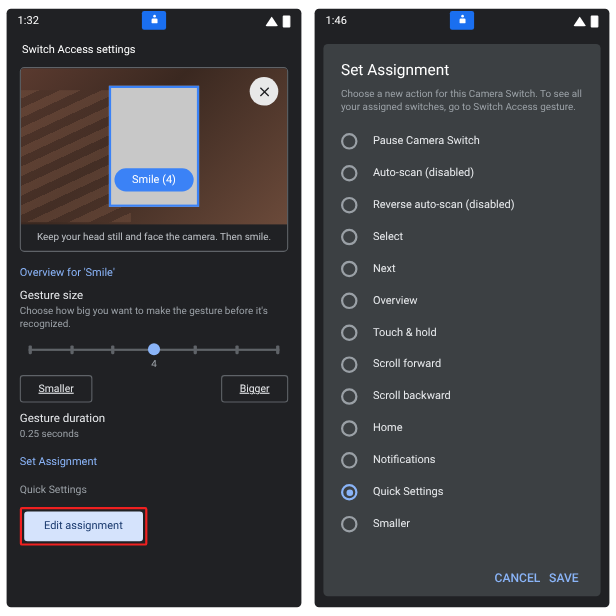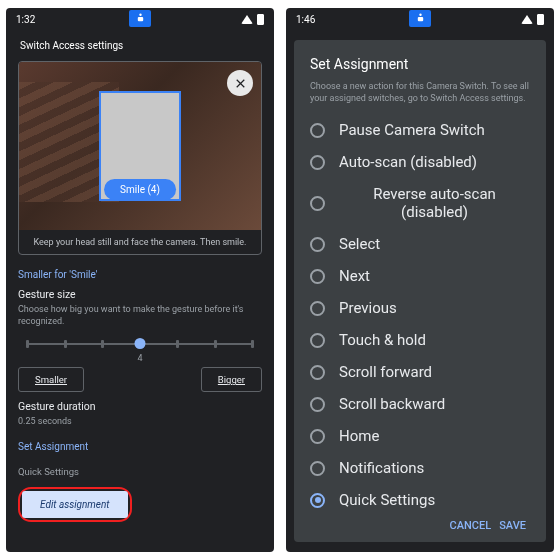--- a/index.html
+++ b/index.html
@@ -10,21 +10,21 @@
   .status-center { position: absolute; left: 50%; transform: translateX(-50%); top: 2px; width: 22px; height: 17px; background: #1a6ff0; border-radius: 2px; display: flex; align-items: center; justify-content: center; }
   .status-center svg { width: 13px; height: 13px; }
   .wifi { width: 0; height: 0; border-left: 6px solid transparent; border-right: 6px solid transparent; border-bottom: 9px solid #fff; border-radius: 2px; }
   .battery { width: 7px; height: 11px; background: #fff; border: 1px solid #fff; border-radius: 1px; position: relative; }
 
   .title-bar { padding: 10px 14px; font-size: 10px; color: #fff; }
   .content { padding: 0 12px 12px; overflow-y: auto; flex: 1; }
   .content::-webkit-scrollbar { display: none; }
 
   .preview-card { position: relative; border: 1px solid #5f6368; border-radius: 4px; overflow: hidden; }
-  .preview-img { height: 168px; background: linear-gradient(135deg, #5a3a2f 0%, #3a2820 40%, #6b4a3a 100%); position: relative; display: flex; align-items: center; justify-content: center; }
+  .preview-img { height: 142px; background: linear-gradient(135deg, #5a3a2f 0%, #3a2820 40%, #6b4a3a 100%); position: relative; display: flex; align-items: center; justify-content: center; }
   .stairs { position: absolute; left: 0; top: 20px; width: 100px; height: 120px; background: repeating-linear-gradient(-25deg, #6b4a3a 0 8px, #4a3228 8px 16px); opacity: 0.6; }
   .face-box { width: 82px; height: 110px; border: 2px solid #3b82f6; background: #c8c8c8; position: relative; z-index: 2; }
   .close-btn { position: absolute; top: 8px; right: 8px; width: 26px; height: 26px; background: #e8e8e8; border-radius: 50%; display: flex; align-items: center; justify-content: center; z-index: 3; cursor: pointer; }
   .close-btn svg { width: 13px; height: 13px; stroke: #202124; stroke-width: 2.2; }
   .smile-pill { position: absolute; bottom: 30px; left: 50%; transform: translateX(-50%); background: #3b82f6; color: #fff; font-size: 10px; padding: 5px 16px; border-radius: 14px; z-index: 3; }
   .instruction { font-size: 9px; color: #bdc1c6; padding: 7px 8px; text-align: center; }
 
   .section-title { color: #8ab4f8; font-size: 10px; margin-top: 14px; }
   .label { color: #e8eaed; font-size: 10.5px; margin-top: 8px; }
   .desc { color: #9aa0a6; font-size: 9px; margin-top: 2px; line-height: 1.35; }
@@ -35,34 +35,34 @@
   .slider-dots { position: absolute; top: 3px; left: 8px; right: 8px; display: flex; justify-content: space-between; }
   .slider-dot { width: 3px; height: 8px; background: #5f6368; border-radius:1px; }
   .slider-thumb { position: absolute; top: 1px; left: 50%; transform: translateX(-50%); width: 11px; height: 11px; background: #8ab4f8; border-radius: 50%; }
   .slider-value { text-align: center; font-size: 9px; color: #9aa0a6; margin-top: 0px; }
   .slider-btns { display: flex; justify-content: space-between; margin-top: 4px; }
   .out-btn { border: 1px solid #5f6368; border-radius: 3px; padding: 6px 16px; font-size: 9.5px; color: #e8eaed; cursor: pointer; text-decoration: underline; }
 
   .link { color: #8ab4f8; font-size: 10px; margin-top: 14px; cursor: pointer; }
   .subhead { color: #9aa0a6; font-size: 9.5px; margin-top: 14px; }
 
-  .edit-highlight { display: inline-block; border: 2.5px solid #f02020; padding: 2px; margin-top: 10px; border-radius: 13px; font-style: italic; }
+  .edit-highlight { display: inline-block; border: 2.5px solid #f02020; padding: 2px; margin-top: 10px; border-radius: 2px; }
   .edit-btn { background: #d5e3fc; color: #1a3a6e; font-size: 10px; padding: 8px 18px; border-radius: 3px; cursor: pointer; }
 
   
   .dialog { background: #3c4043; margin: 10px 8px; border-radius: 4px; flex: 1; display: flex; flex-direction: column; overflow: hidden; }
   .dlg-title { color: #fff; font-size: 14px; padding: 16px 16px 4px; }
   .dlg-sub { color: #9aa0a6; font-size: 9px; padding: 4px 16px 8px; line-height: 1.35; }
   .options { flex: 1; overflow-y: auto; padding: 2px 12px; }
   .options::-webkit-scrollbar { display: none; }
   .option { display: flex; align-items: center; gap: 14px; padding: 7px 4px; cursor: pointer; }
   .radio { width: 15px; height: 15px; border: 2px solid #9aa0a6; border-radius: 50%; flex-shrink: 0; position: relative; }
   .radio.sel { border-color: #8ab4f8; }
   .radio.sel::after { content: ''; position: absolute; top: 2.5px; left: 2.5px; width: 6px; height: 6px; background: #8ab4f8; border-radius: 50%; }
-  .option-text { font-size: 15px; color: #e8eaed; text-align: center; }
+  .option-text { font-size: 10px; color: #e8eaed; }
   .dlg-actions { display: flex; justify-content: flex-end; gap: 8px; padding: 10px 20px; }
   .dlg-action { color: #8ab4f8; font-size: 11px; cursor: pointer; font-weight: 500; }
 </style>
 </head>
 <body>
 
 <div class="phone">
   <div class="status-bar">
     <span>1:32</span>
     <div class="status-center">
@@ -85,21 +85,21 @@
         <div class="close-btn">
           <svg viewBox="0 0 24 24" fill="none">
               <path d="M5 5L19 19M19 5L5 19"></path>
             </svg>
         </div>
         <div class="smile-pill">Smile (4)</div>
       </div>
       <div class="instruction">Keep your head still and face the camera. Then smile.</div>
     </div>
 
-    <div class="section-title">Smaller for 'Smile'</div>
+    <div class="section-title">Overview for 'Smile'</div>
     <div class="label">Gesture size</div>
     <div class="desc">Choose how big you want to make the gesture before it's recognized.</div>
 
     <div class="slider-wrap">
       <div class="slider-track">
         <div class="slider-line"></div>
         <div class="slider-dots">
           <span class="slider-dot"></span>
             <span class="slider-dot"></span>
             <span class="slider-dot"></span>
@@ -138,21 +138,21 @@
           <rect x="7" y="9" width="10" height="8" rx="2" fill="#fff"></rect>
         </svg>
     </div>
     <div class="status-right">
       <span class="wifi"></span>
       <span class="battery"></span>
     </div>
   </div>
   <div class="dialog">
     <div class="dlg-title">Set Assignment</div>
-    <div class="dlg-sub">Choose a new action for this Camera Switch. To see all your assigned switches, go to Switch Access settings.</div>
+    <div class="dlg-sub">Choose a new action for this Camera Switch. To see all your assigned switches, go to Switch Access gesture.</div>
     <div class="options" id="options-list">
         <div class="option">
           <div class="radio"></div>
           <div class="option-text">Pause Camera Switch</div>
         </div>
         <div class="option">
           <div class="radio"></div>
           <div class="option-text">Auto-scan (disabled)</div>
         </div>
         <div class="option">
@@ -162,21 +162,21 @@
         <div class="option">
           <div class="radio"></div>
           <div class="option-text">Select</div>
         </div>
         <div class="option">
           <div class="radio"></div>
           <div class="option-text">Next</div>
         </div>
         <div class="option">
           <div class="radio"></div>
-          <div class="option-text">Previous</div>
+          <div class="option-text">Overview</div>
         </div>
         <div class="option">
           <div class="radio"></div>
           <div class="option-text">Touch &amp; hold</div>
         </div>
         <div class="option">
           <div class="radio"></div>
           <div class="option-text">Scroll forward</div>
         </div>
         <div class="option">

